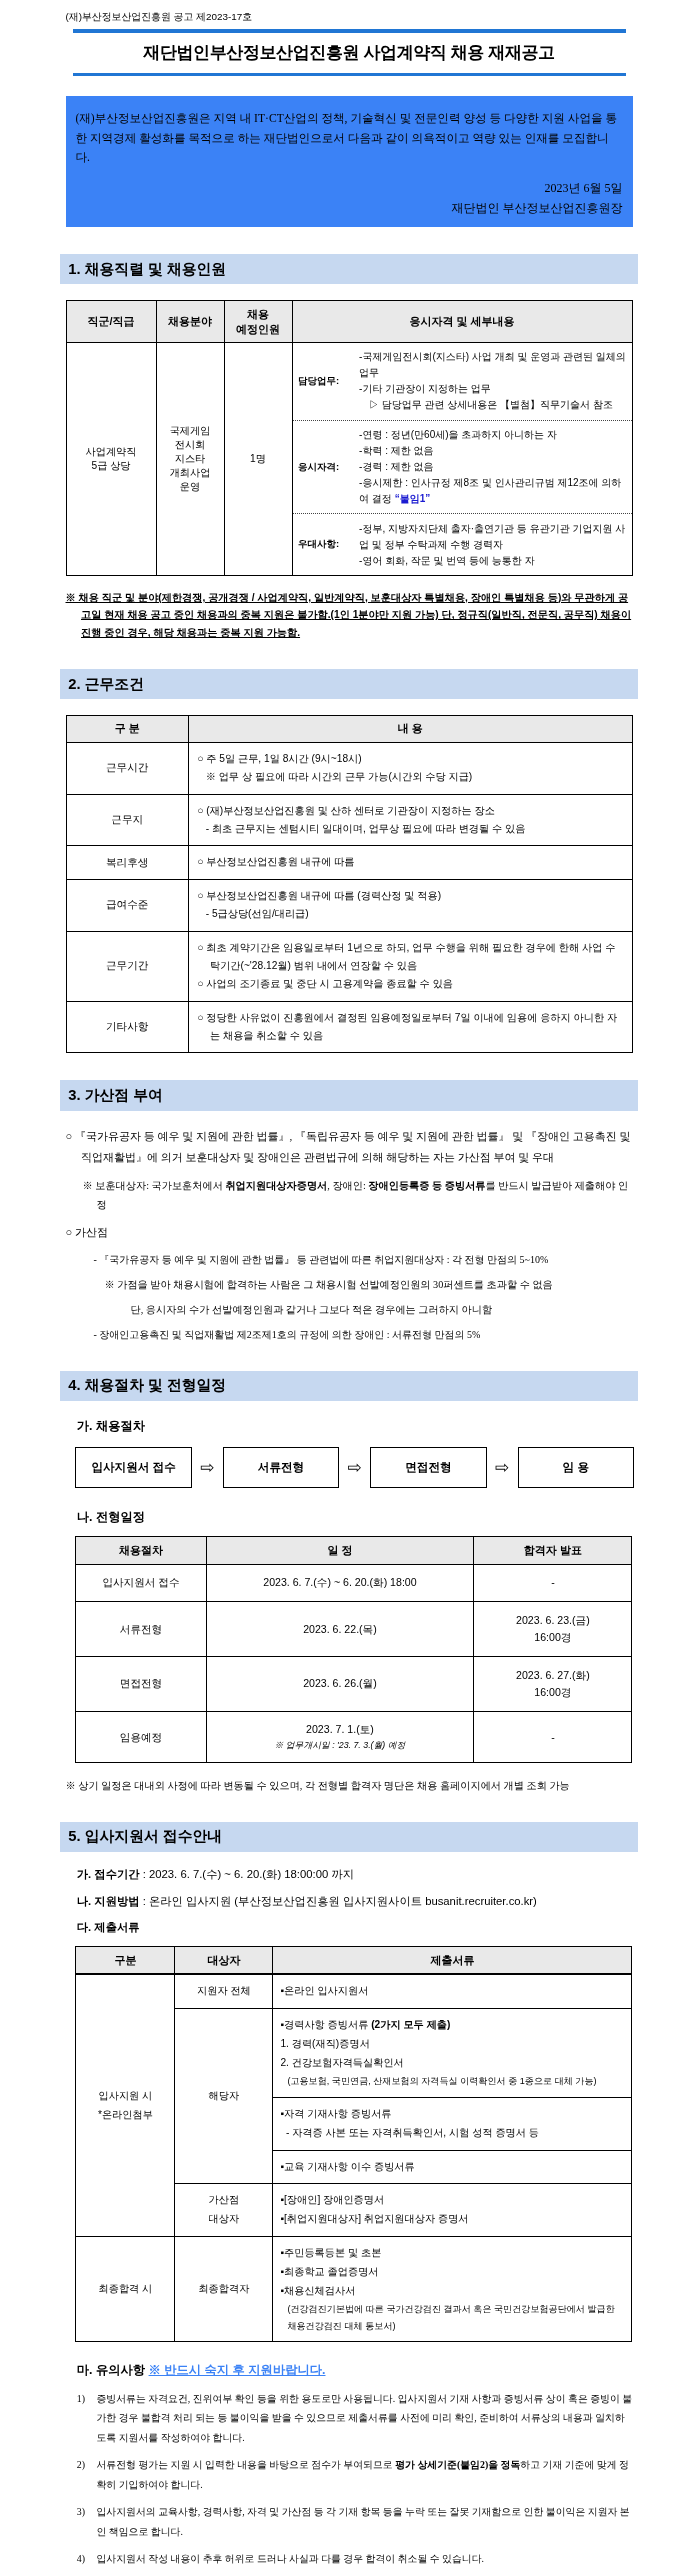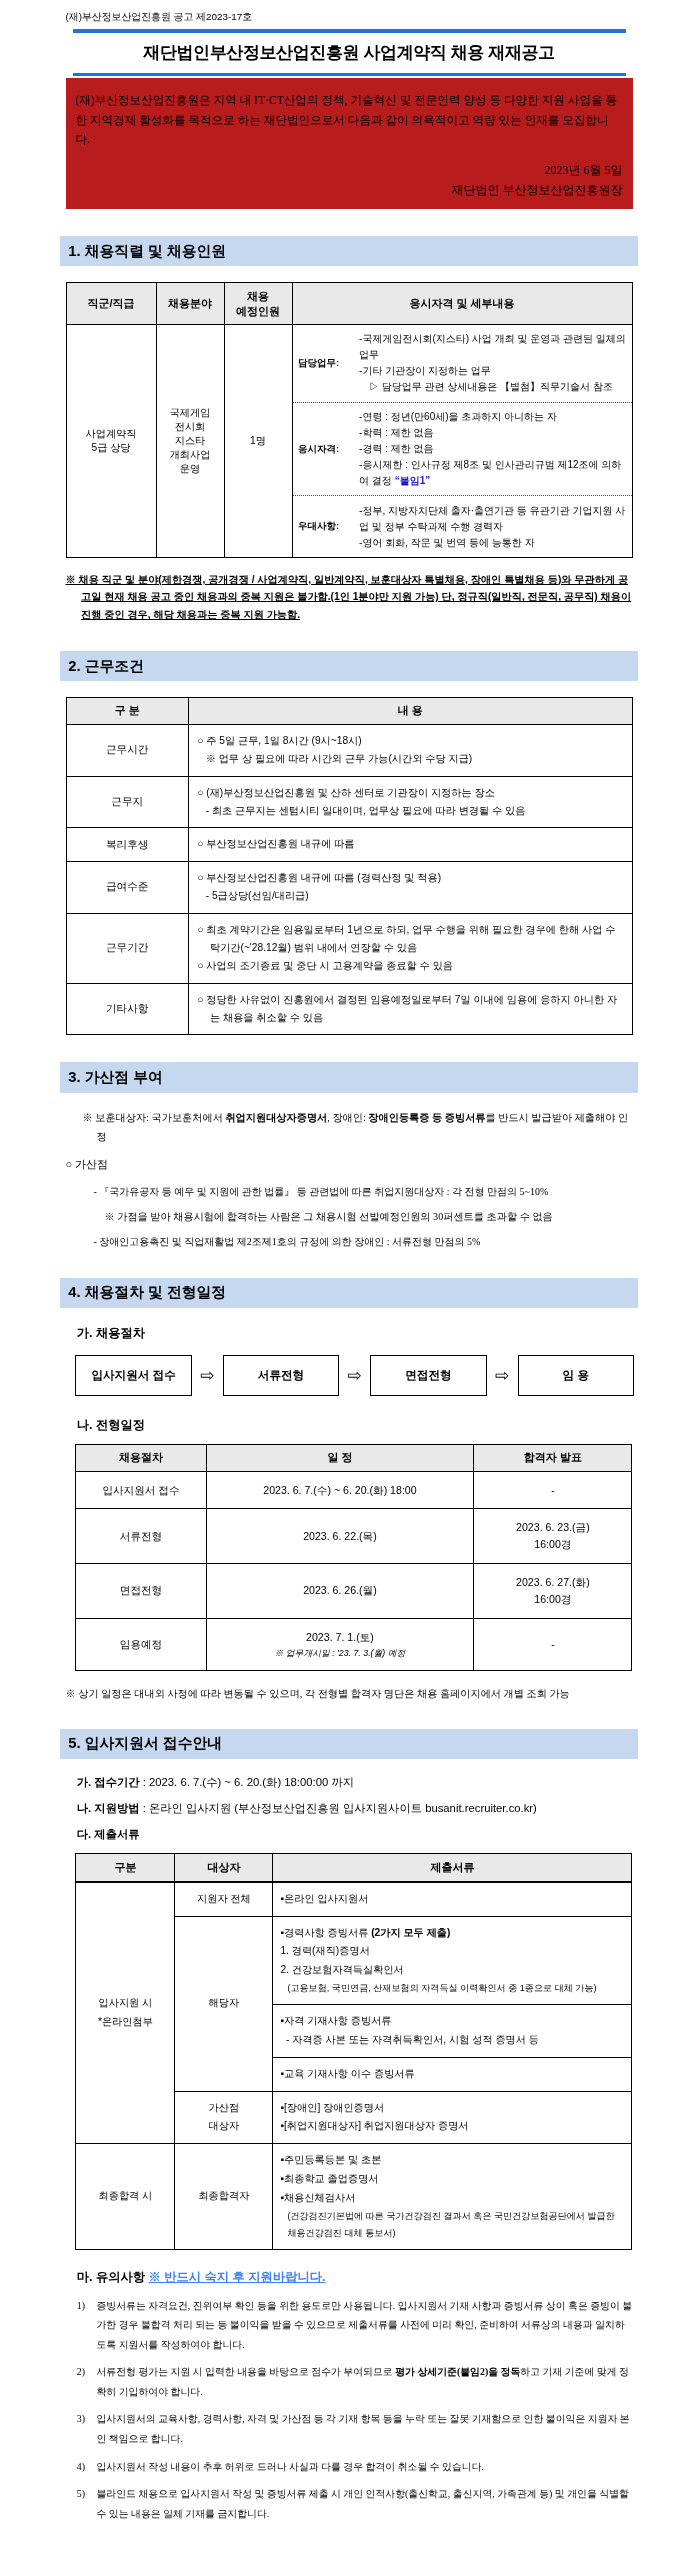--- a/index.html
+++ b/index.html
@@ -2,21 +2,21 @@
 <html style="font-size:11.3px"><head>
 <meta charset="utf-8">
 <style>
   html,body{margin:0;padding:0;background:#fff;color:#000;}
   body{width:698px;font-family:"Liberation Sans",sans-serif;}
   .page{width:567px;margin:0 auto;padding:7px 0 32px;}
   .notice-no{font-size:9.9px;margin:2.8px 0 5.6px;}
   .rule{height:3.5px;background:#2076d4;margin:0 7px;}
   .rule.top{margin-top:2.8px;}
   h1.title{font-size:17px;font-weight:bold;text-align:center;margin:8.4px 0;letter-spacing:-0.4px;}
-  .intro-block{background:#b91c1c;padding:12.7px 9.9px 8.4px;margin-top:2px;font-family:"Liberation Serif",serif;}
+  .intro-block{background:#3b82f6;padding:12.7px 9.9px 8.4px;margin-top:20px;font-family:"Liberation Serif",serif;}
   .intro{font-size:11.6px;line-height:1.7;margin:0 0 11.3px;}
   .date,.signer{text-align:right;font-size:12px;line-height:1.65;}
   .sec-head{background:#c6d8f0;font-size:14.8px;font-weight:bold;padding:5.6px 8.4px;margin:27px -5.6px 15.5px;}
   table{border-collapse:collapse;width:100%;}
   .doc-tbl{border-top:1.4px solid #000;border-bottom:1.4px solid #000;}
   .doc-tbl th,.doc-tbl td{border:0.7px solid #000;}
   .doc-tbl thead th{background:#e9e9e9;font-weight:bold;text-align:center;padding:5.6px 2.8px;font-size:11px;}
   .pre{white-space:pre-line;}
   
   .t1 .c{text-align:center;vertical-align:middle;font-size:10.2px;padding:4.2px 2.8px;}
@@ -193,24 +193,26 @@
         <td class="lbl">기타사항</td>
         <td class="cnt">
           <div class="ln">○ 정당한 사유없이 진흥원에서 결정된 임용예정일로부터 7일 이내에 임용에 응하지 아니한 자는 채용을 취소할 수 있음</div>
         </td>
       </tr>
     </tbody>
   </table>
 
   <div class="sec-head">3. 가산점 부여</div>
   <div class="s3">
+    <div class="b1">○ 『국가유공자 등 예우 및 지원에 관한 법률』, 『독립유공자 등 예우 및 지원에 관한 법률』 및 『장애인 고용촉진 및 직업재활법』에 의거 보훈대상자 및 장애인은 관련법규에 의해 해당하는 자는 가산점 부여 및 우대</div>
     <div class="b-sub"><span>※ 보훈대상자: 국가보훈처에서 </span><b>취업지원대상자증명서</b><span>, 장애인: </span><b>장애인등록증 등 증빙서류</b><span>를 반드시 발급받아 제출해야 인정</span></div>
     <div class="b1">○ 가산점</div>
     <div class="gi1">- 『국가유공자 등 예우 및 지원에 관한 법률』 등 관련법에 따른 취업지원대상자 : 각 전형 만점의 5~10%</div>
     <div class="gi2">※ 가점을 받아 채용시험에 합격하는 사람은 그 채용시험 선발예정인원의 30퍼센트를 초과할 수 없음</div>
+    <div class="gi3">단, 응시자의 수가 선발예정인원과 같거나 그보다 적은 경우에는 그러하지 아니함</div>
     <div class="gi1">- 장애인고용촉진 및 직업재활법 제2조제1호의 규정에 의한 장애인 : 서류전형 만점의 5%</div>
   </div>
 
   <div class="sec-head">4. 채용절차 및 전형일정</div>
   <div class="sub-head">가. 채용절차</div>
   <div class="flow">
     <div class="fbox">입사지원서 접수</div>
     <span class="farrow">⇨</span>
     <div class="fbox">서류전형</div>
     <span class="farrow">⇨</span>

